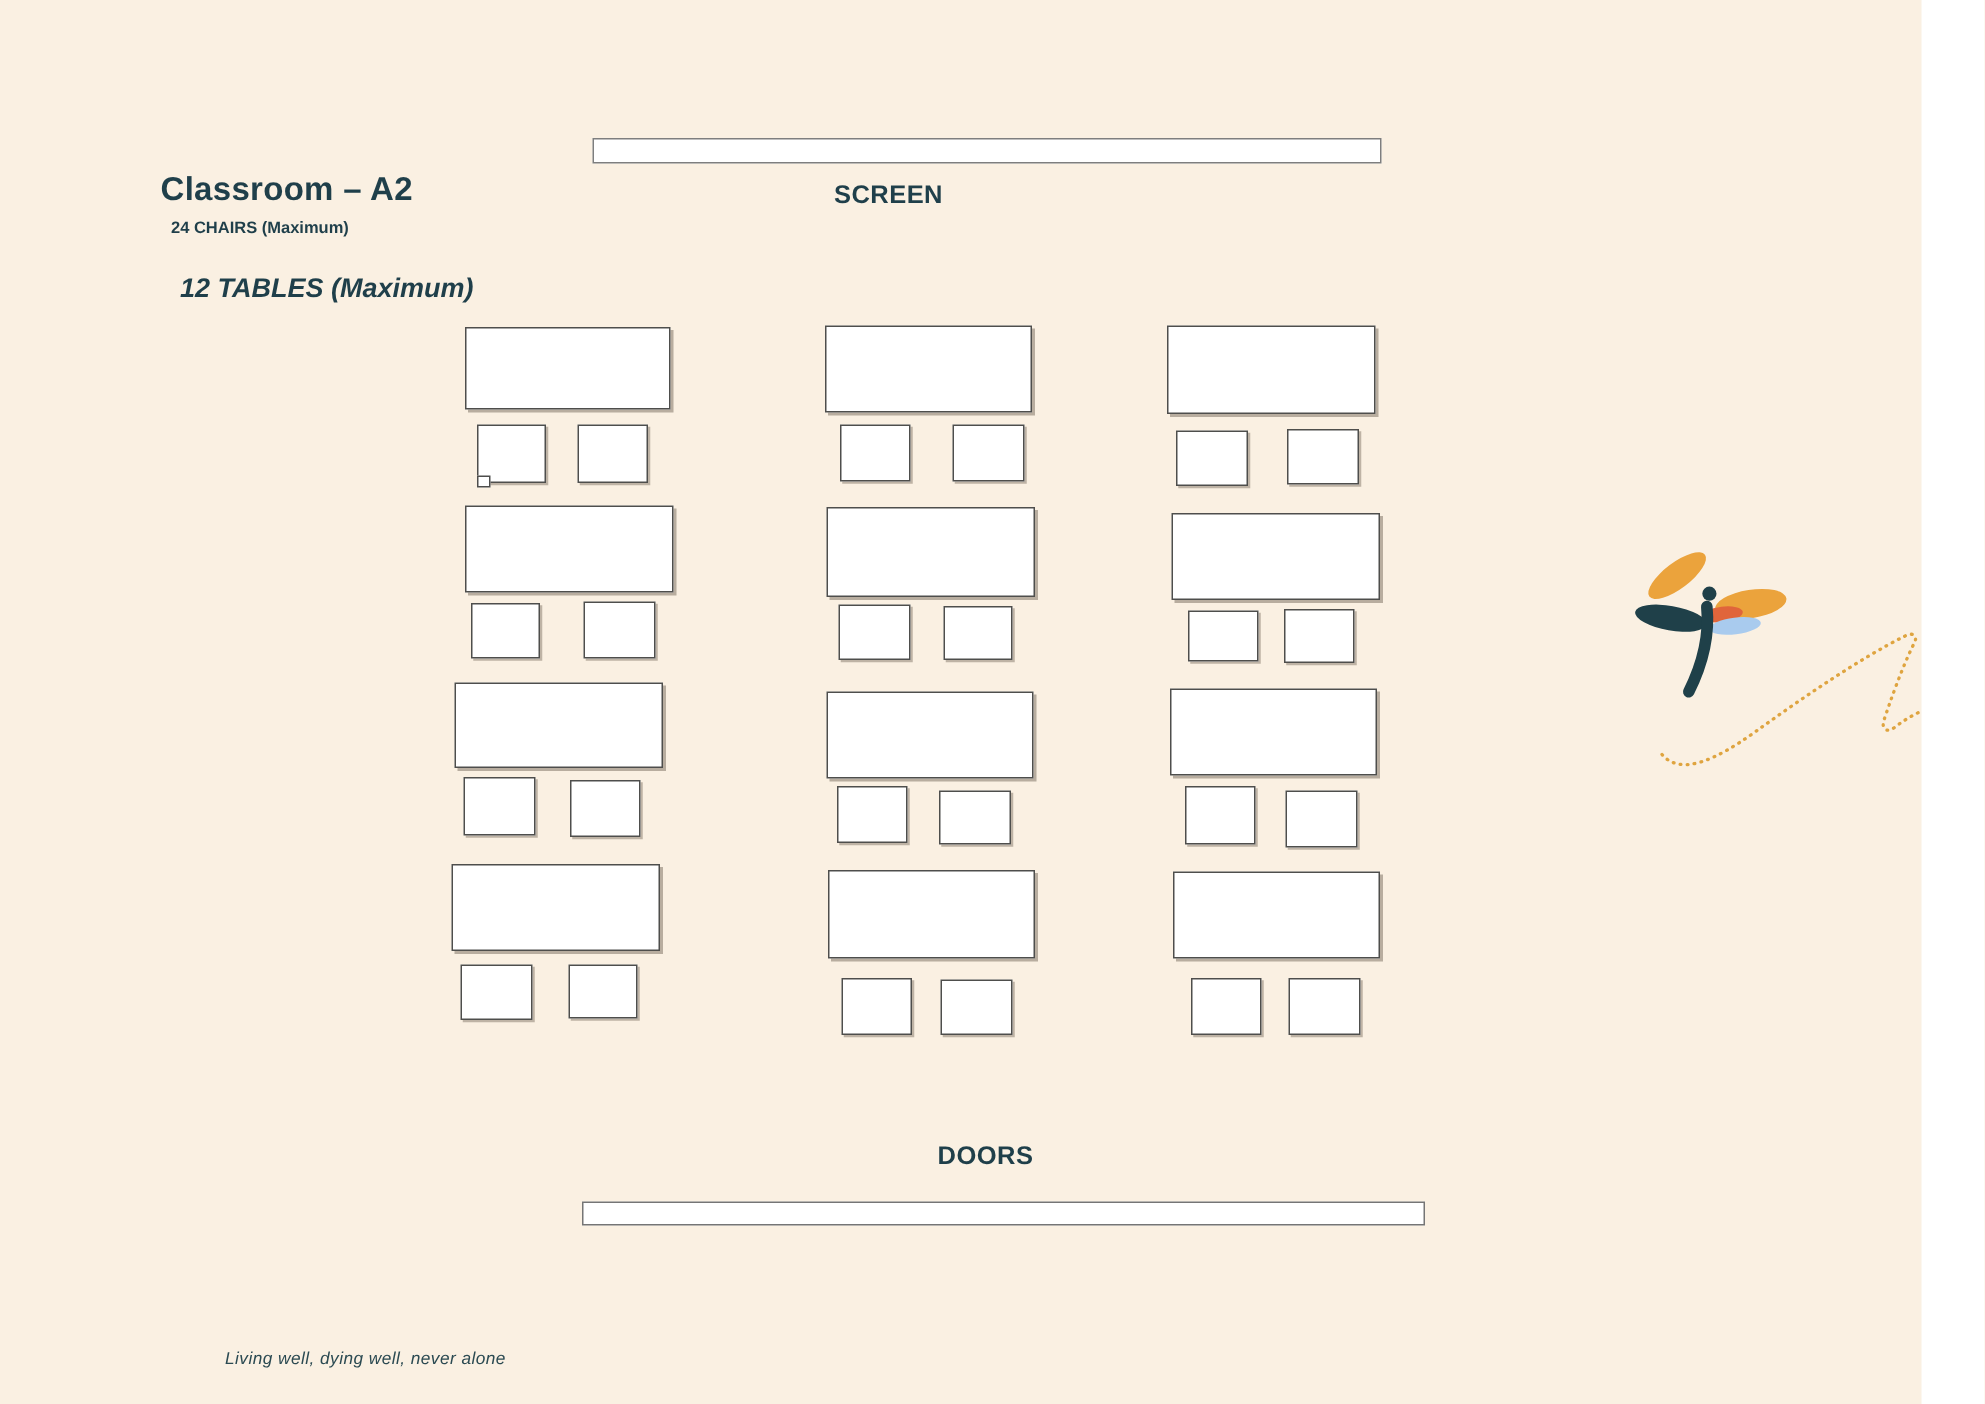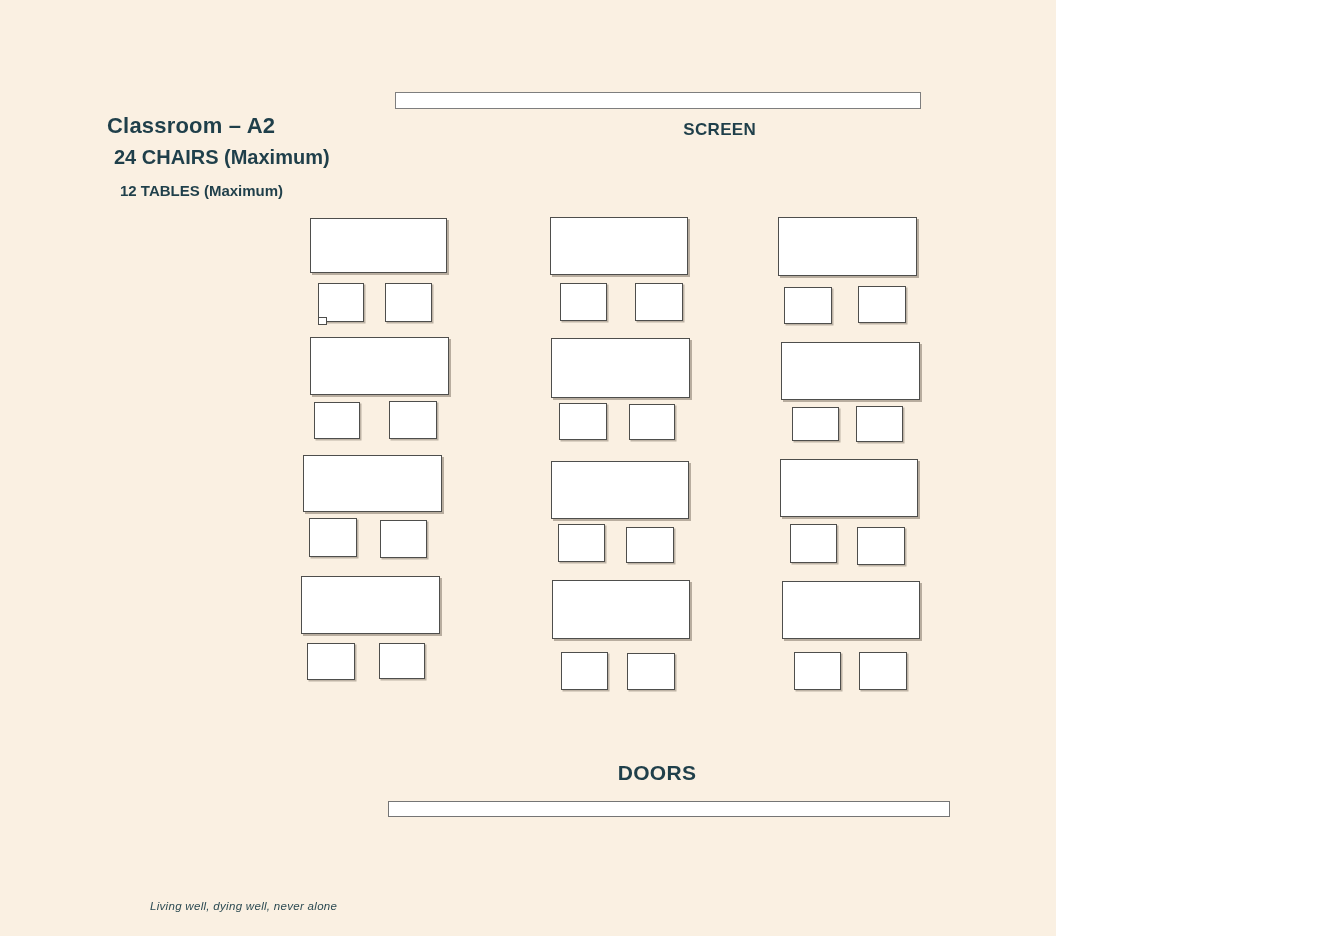--- a/index.html
+++ b/index.html
@@ -1,49 +1,49 @@
 <!DOCTYPE html>
 <html><head>
 <meta charset="utf-8">
 <style>
   * { margin:0; padding:0; box-sizing:border-box; }
   html,body { width:1323px; height:936px; }
   body { font-family:"Liberation Sans", sans-serif; overflow:hidden; }
 
   .canvas {
-    position:relative; width:1056px; height:936px;
+    position:relative; width:1281px; height:936px;
     background:#FAF0E2; overflow:hidden;
   }
 
   
   .page-title {
     position:absolute; left:107px; top:113px;
     font-size:22px; font-weight:bold; color:#1F3F4A; letter-spacing:0.2px;
   }
   .capacity-line-1 {
     position:absolute; left:114px; top:146px;
-    font-size:20px; font-weight:bold; color:#1F3F4A;text-align:right;
+    font-size:11px; font-weight:bold; color:#1F3F4A;text-align:right;
   }
   .capacity-line-2 {
     position:absolute; left:120px; top:182px;
-    font-size:15px; font-weight:bold; color:#1F3F4A;
+    font-size:18px; font-weight:bold; color:#1F3F4A;font-style:italic;
   }
 
   
   .screen-bar {
     position:absolute; left:395px; top:92px; width:526px; height:17px;
     background:#FFFFFF; border:1.6px solid #7E7E7E;
   }
   .screen-label {
     position:absolute; left:556px; top:120px; width:200px;
-    text-align:right; font-size:17px; font-weight:bold; color:#1F3F4A; letter-spacing:0.3px;
+    text-align:left; font-size:17px; font-weight:bold; color:#1F3F4A; letter-spacing:0.3px;
   }
   .doors-label {
     position:absolute; left:557px; top:761px; width:200px;
-    text-align:center; font-size:21px; font-weight:bold; color:#1F3F4A; letter-spacing:0.3px;
+    text-align:center; font-size:17px; font-weight:bold; color:#1F3F4A; letter-spacing:0.3px;
   }
   .doors-bar {
     position:absolute; left:388px; top:801px; width:562px; height:16px;
     background:#FFFFFF; border:1.6px solid #757575;
   }
 
   
   .room { position:absolute; left:0; top:0; width:1323px; height:936px; }
   .table {
     position:absolute; background:#FFFFFF;

